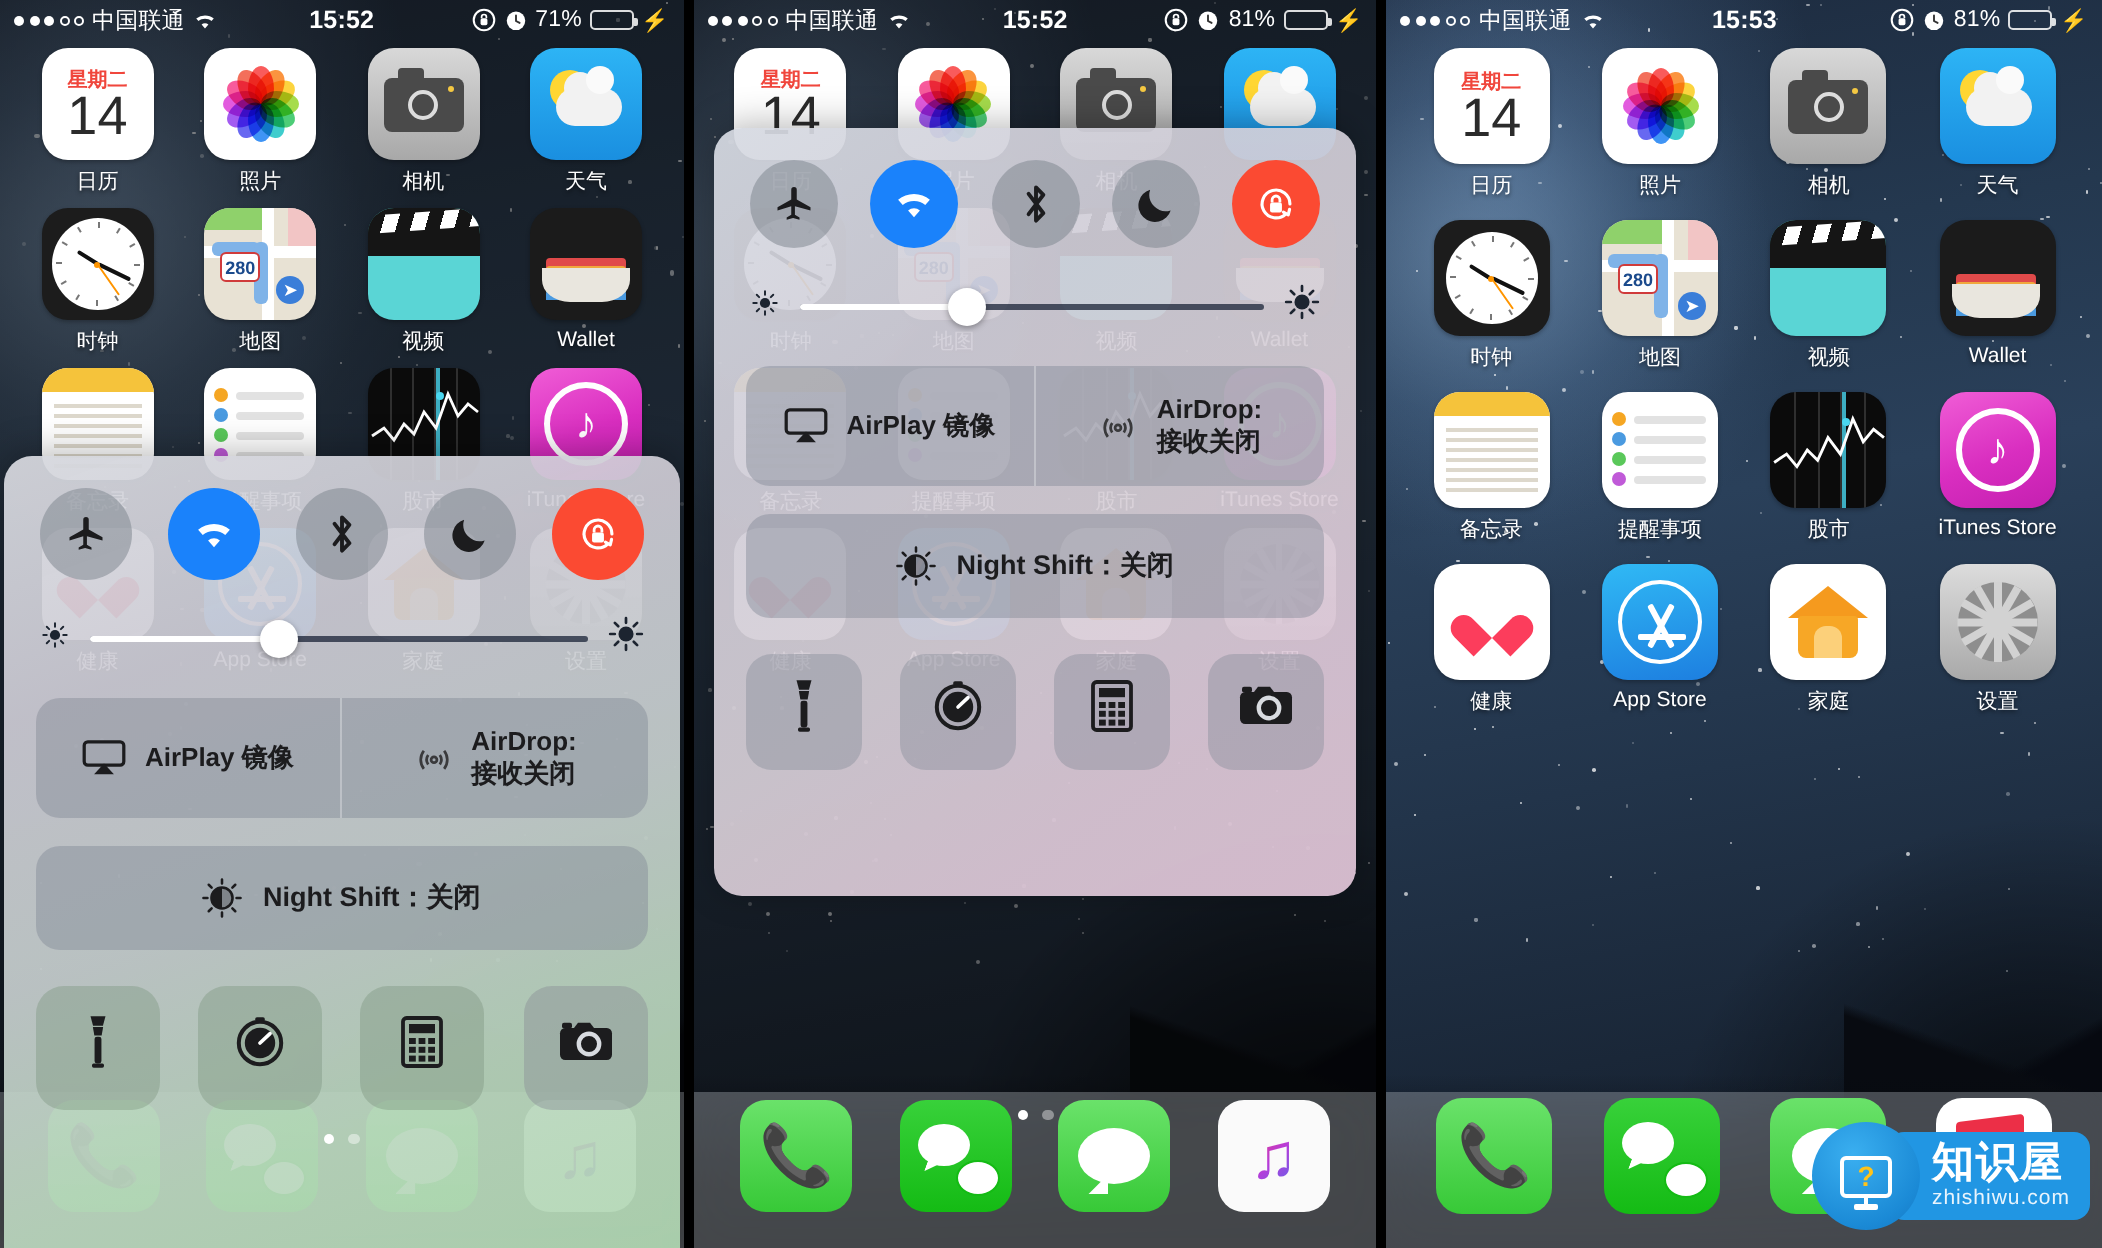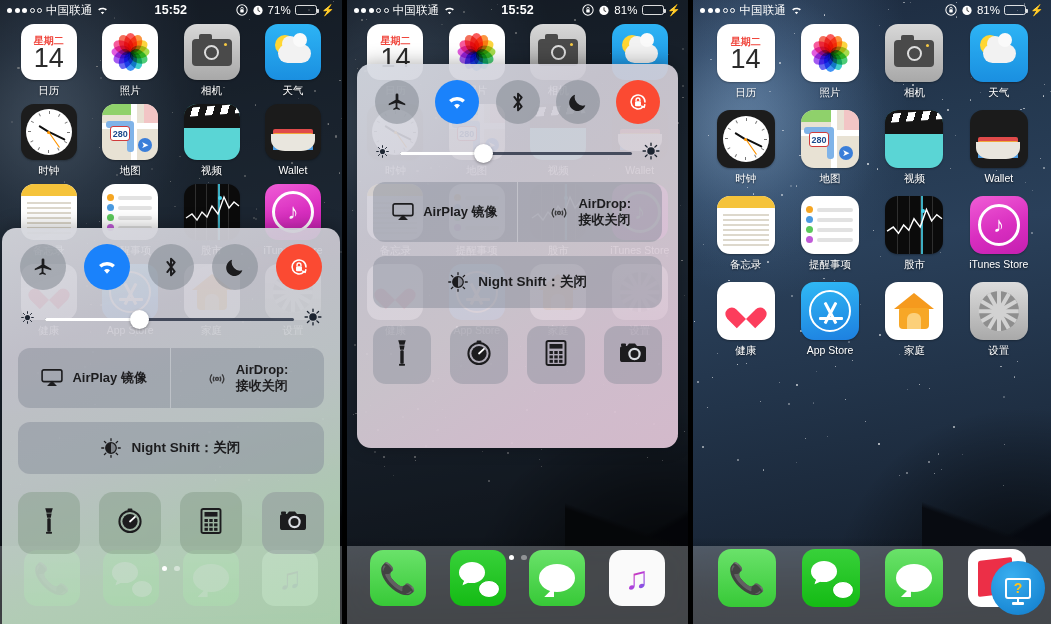--- a/index.html
+++ b/index.html
@@ -1565,20 +1565,21 @@
             <i></i>
             <i></i>
             <i class="off"></i>
             <i class="off"></i>
           </span>
         <span class="carrier">中国联通</span>
         <svg width="13" height="11" viewBox="0 0 16 12">
             <path d="M8 10.6 5.9 8.2A3.2 3.2 0 0 1 8 7.4c.8 0 1.5.3 2.1.8zM8 4.6c-1.5 0-2.9.5-4 1.4L2.6 4.4A9.1 9.1 0 0 1 8 2.6c2.1 0 4 .7 5.4 1.8L12 6c-1.1-.9-2.5-1.4-4-1.4z" fill="#fff"></path>
           </svg>
       </div>
+      <div class="sb-time">15:53</div>
       <div class="sb-right">
         <svg width="12" height="12" viewBox="0 0 14 14">
             <circle cx="7" cy="7" r="6" fill="none" stroke="#fff" stroke-width="1.2"></circle>
             <rect x="5" y="6" width="4" height="4" rx="1" fill="#fff"></rect>
             <path d="M5.6 6V5.2a1.4 1.4 0 0 1 2.8 0V6" fill="none" stroke="#fff" stroke-width="1"></path>
           </svg>
         <svg width="12" height="12" viewBox="0 0 14 14">
             <circle cx="7" cy="7.5" r="5.4" fill="#fff"></circle>
             <path d="M7 4.4v3.2l2.1 1.1" stroke="#333" stroke-width="1.1" fill="none" stroke-linecap="round"></path>
           </svg>
@@ -1781,16 +1782,20 @@
         </div>
         <div class="dockicon ic-newsstand">
           <div class="pg"></div>
         </div>
       </div>
 
     <div class="watermark">
       <div class="wm-badge">
         <div class="wm-mon">?</div>
       </div>
+      <div class="wm-plate">
+        <div class="wm-cn">知识屋</div>
+        <div class="wm-url">zhishiwu.com</div>
+      </div>
     </div>
   </div>
 
 </div>
 
 </body></html>

